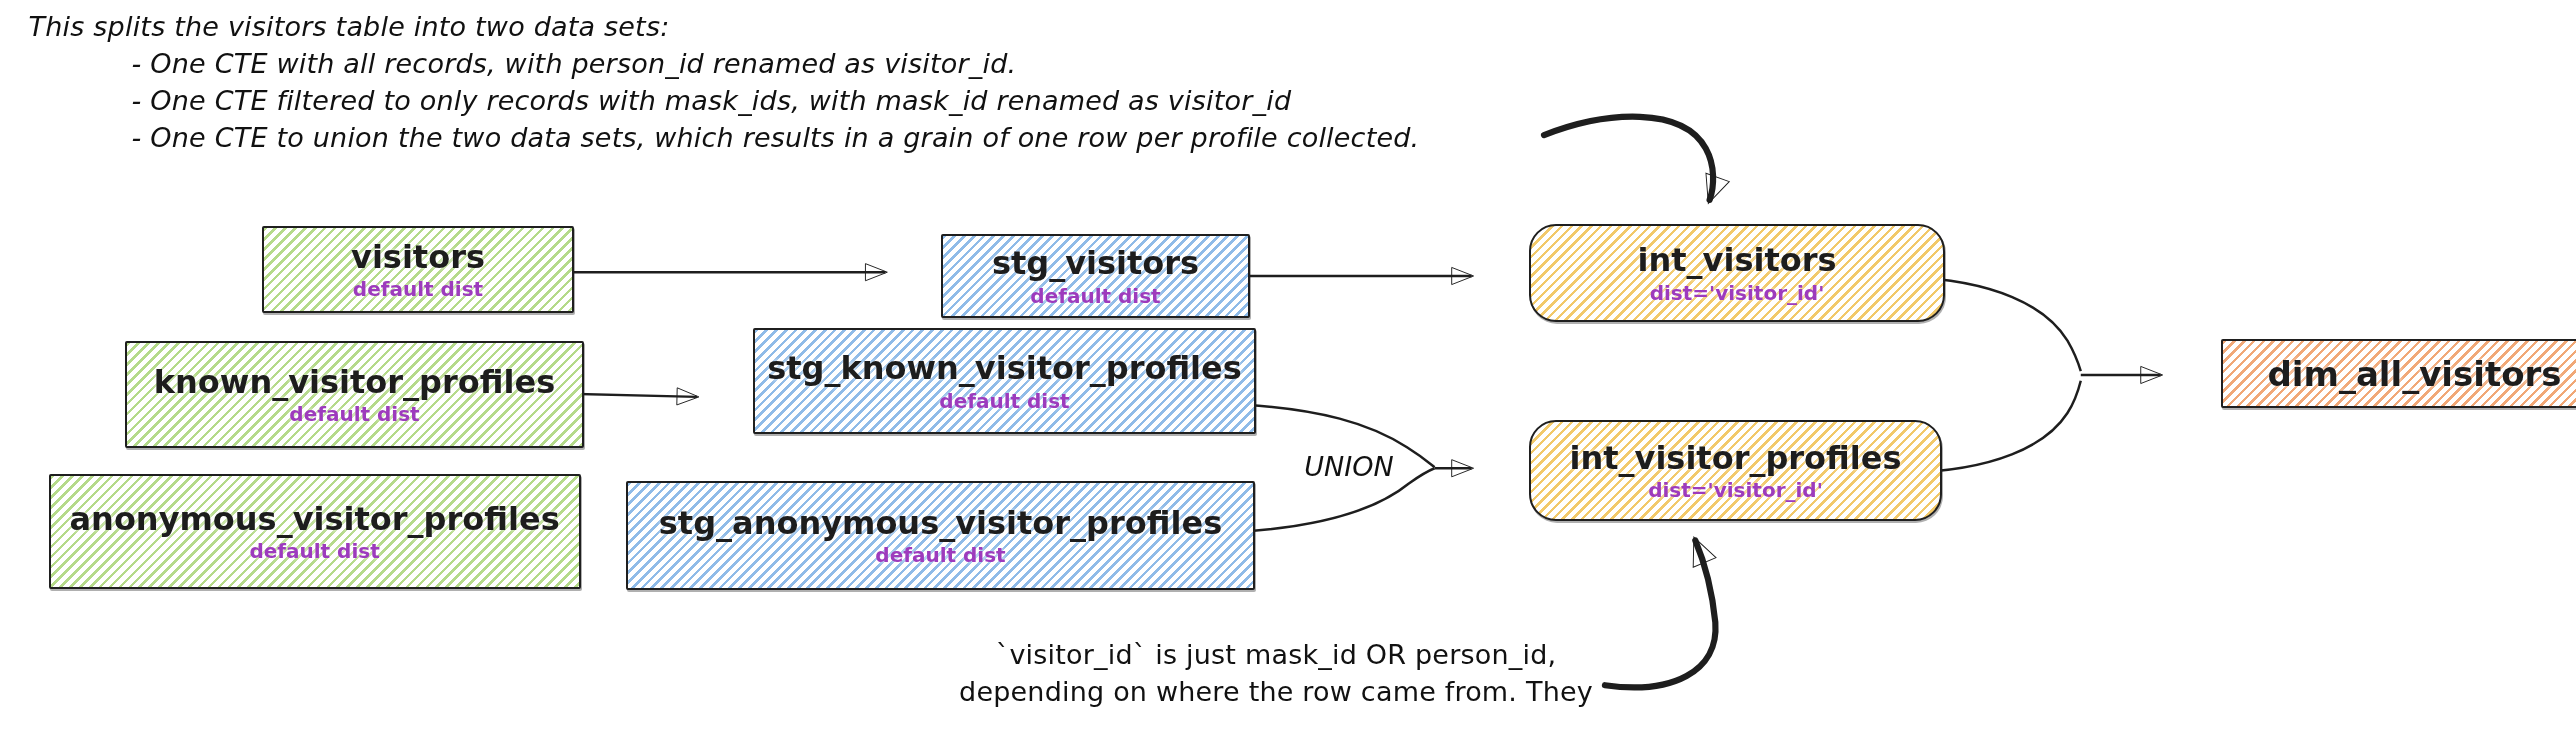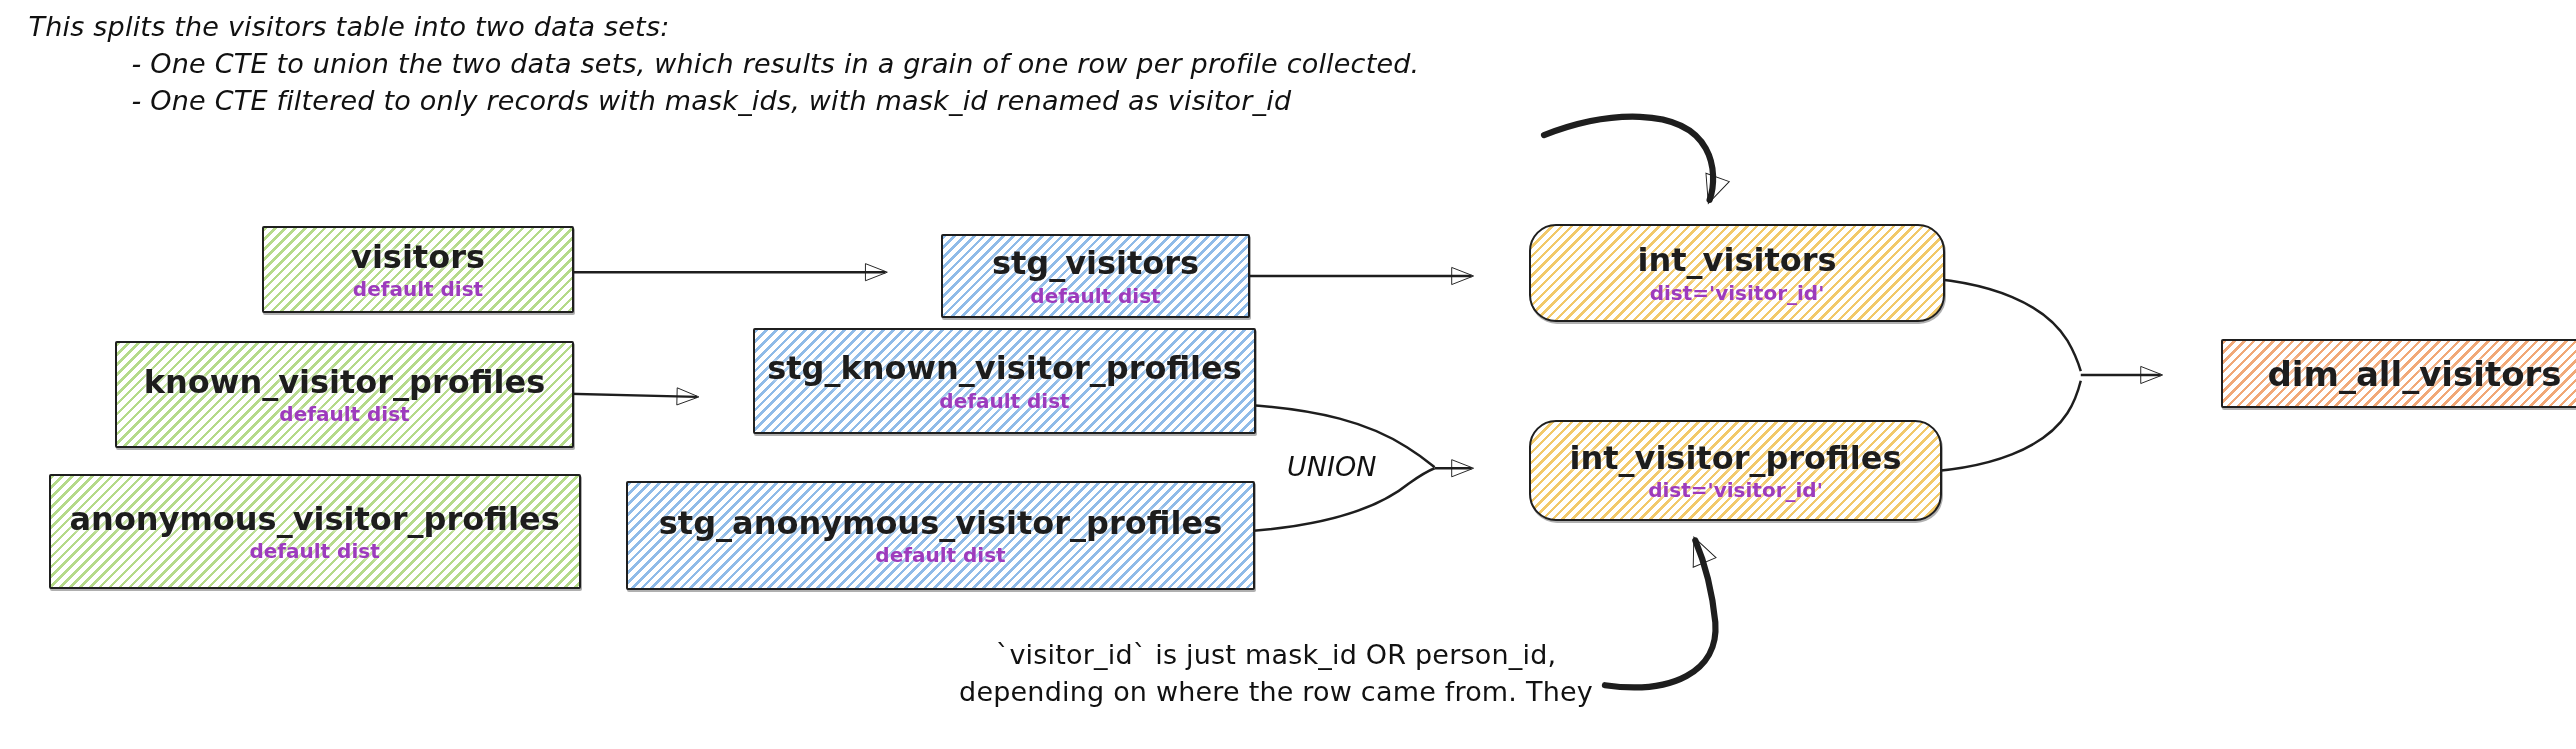--- a/index.html
+++ b/index.html
@@ -50,40 +50,42 @@
     font-size: 20px;
     font-weight: 700;
     color: #9d3bbd;
     text-shadow: 0 0 5.7px rgba(255,255,255,0.9);
     white-space: nowrap;
   }
   
   #union-label {
     position: absolute;
     left: 1287px; top: 451px; width: 124px;
+    text-align: center;
     font-size: 27px;
     font-style: italic;
     font-weight: 500;
     color: #111111;
   }
   
   #connectors { position: absolute; left: 0; top: 0; }
   #connectors path { fill: none; stroke: #1e1e1e; }
   #connectors path.thin  { stroke-width: 2.6px; }
   #connectors path.thick { stroke-width: 6.5px; stroke-linecap: round; }
 </style>
 </head>
 <body>
 
 <div id="canvas">
 
   <div class="annotation" id="annotation-top">
     <span class="line">This splits the visitors table into two data sets:</span>
+    <span class="line indent">- One CTE with all records, with person_id renamed as visitor_id.</span>
+    <span class="line indent">- One CTE filtered to only records with mask_ids, with mask_id renamed as visitor_id</span>
     <span class="line indent">- One CTE to union the two data sets, which results in a grain of one row per profile collected.</span>
-    <span class="line indent">- One CTE filtered to only records with mask_ids, with mask_id renamed as visitor_id</span>
   </div>
 
   <svg id="connectors" width="2576" height="749" viewBox="0 0 2706 787" xmlns="http://www.w3.org/2000/svg">
     <defs>
       <marker id="ah" markerUnits="userSpaceOnUse" markerWidth="28" markerHeight="24" refX="23" refY="12" orient="auto">
         <path d="M2,3 L25,12 L2,21 Z" fill="#1e1e1e"></path>
       </marker>
       <marker id="ahb" markerUnits="userSpaceOnUse" markerWidth="36" markerHeight="32" refX="27" refY="16" orient="auto">
         <path d="M2,3 L31,16 L2,29 Z" fill="#1e1e1e"></path>
       </marker>
@@ -110,21 +112,21 @@
   <div class="node blue" style="left:900px;top:234px;width:309px;height:84px">
     <div class="node-title">stg_visitors</div>
     <div class="node-sub">default dist</div>
   </div>
 
   <div class="node yellow" style="left:1488px;top:224px;width:416px;height:98px">
     <div class="node-title">int_visitors</div>
     <div class="node-sub">dist='visitor_id'</div>
   </div>
 
-  <div class="node green" style="left:74px;top:341px;width:459px;height:107px">
+  <div class="node green" style="left:84px;top:341px;width:459px;height:107px">
     <div class="node-title">known_visitor_profiles</div>
     <div class="node-sub">default dist</div>
   </div>
 
   <div class="node blue" style="left:712px;top:328px;width:503px;height:106px">
     <div class="node-title">stg_known_visitor_profiles</div>
     <div class="node-sub">default dist</div>
   </div>
 
   <div class="node green" style="left:7.6px;top:474px;width:532px;height:115px">

